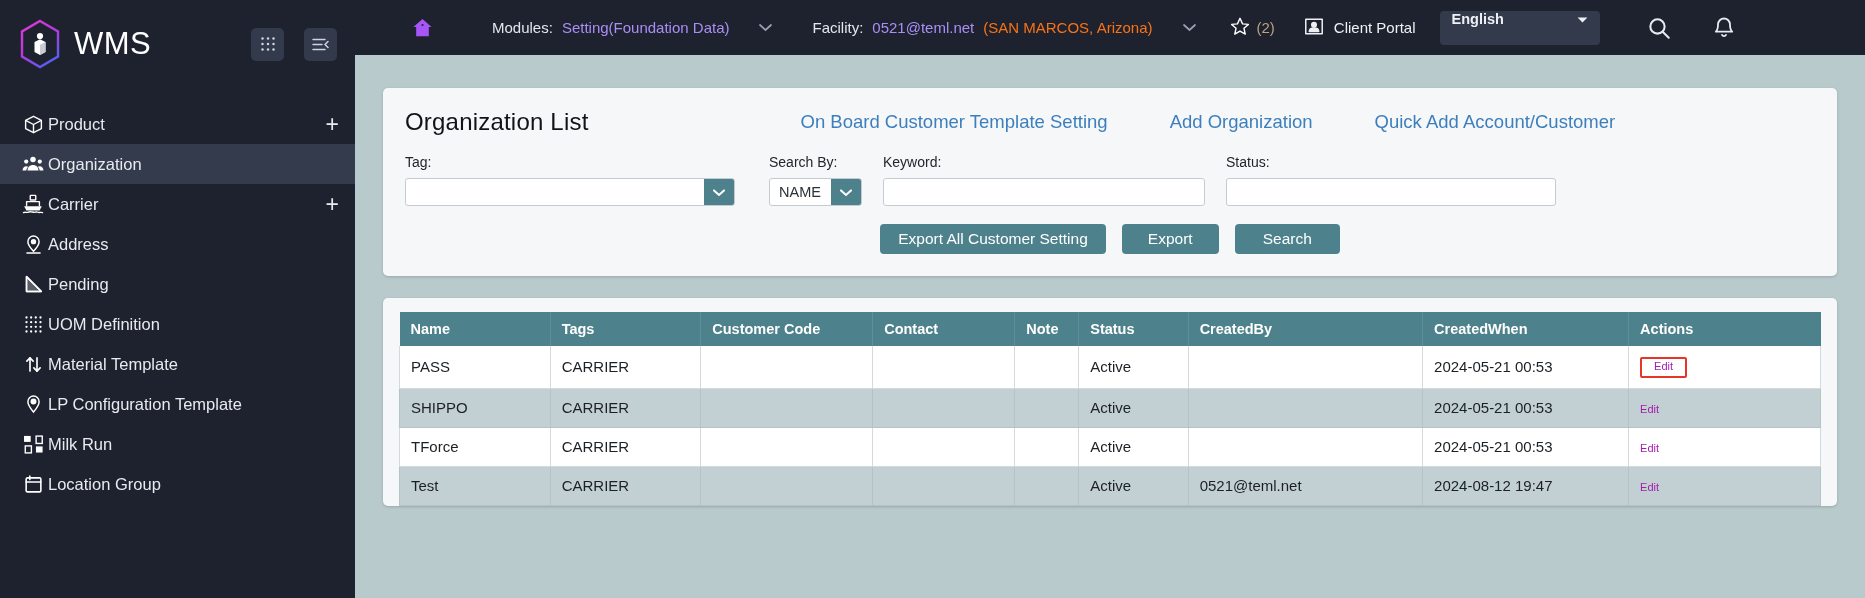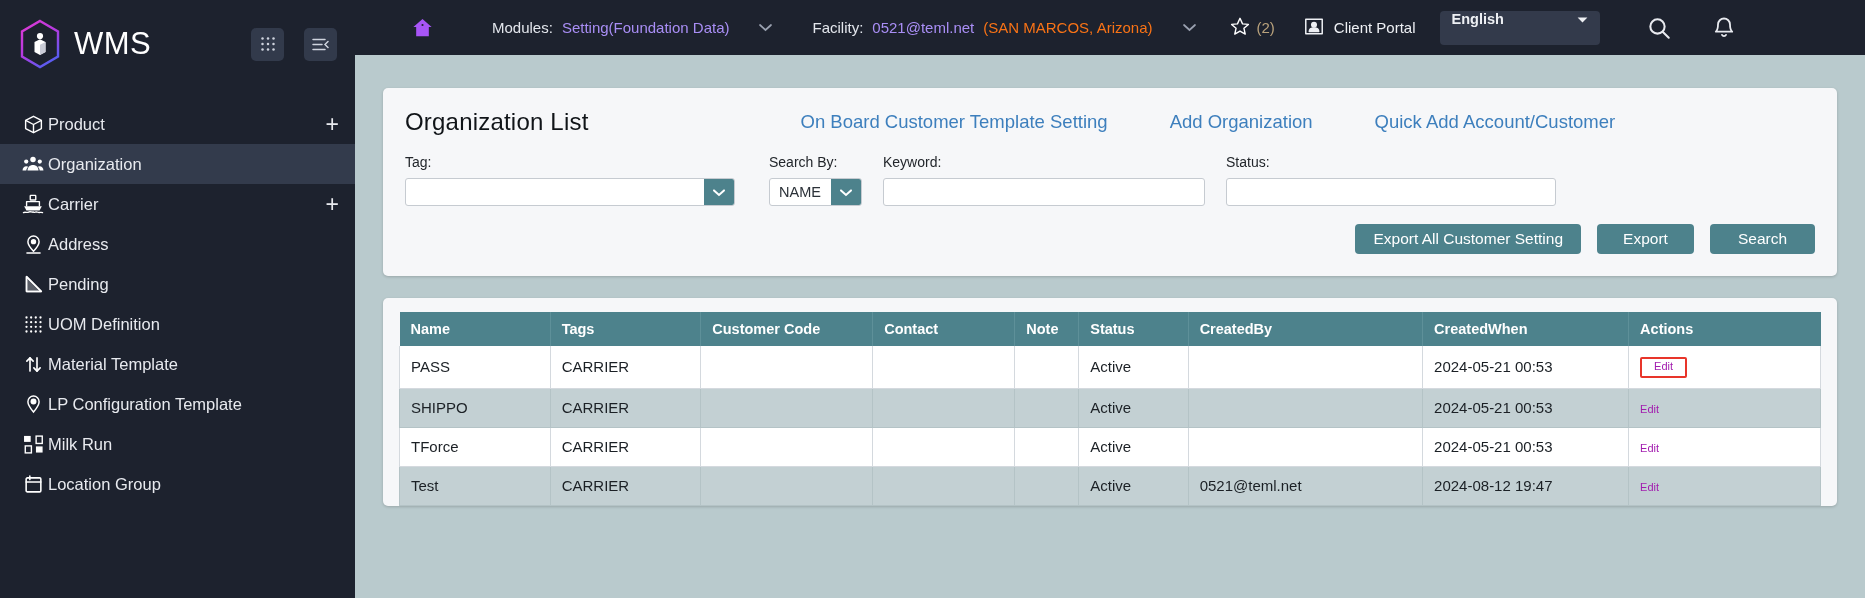--- a/index.html
+++ b/index.html
@@ -88,21 +88,21 @@
   }
   .sel .txt { padding-left: 9px; white-space: nowrap; }
   .sel .arrow {
     width: 30px; align-self: stretch; background: #4d828c; color: #fff;
     display: flex; align-items: center; justify-content: center; font-size: 13px;
   }
   .inp {
     height: 28px; background: #fff; border: 1px solid #c6cbd1; border-radius: 3px;
   }
 
-  .btnrow { display: flex; justify-content: flex-end; gap: 16px; margin-top: 18px; }
+  .btnrow { display: flex; justify-content: center; gap: 16px; margin-top: 18px; }
   .btn {
     height: 30px; background: #4d828c; color: #fff; border-radius: 4px;
     display: flex; align-items: center; justify-content: center;
     font-size: 15.5px; padding: 0 18px; white-space: nowrap;
   }
 
   .table-card { margin-top: 22px; padding: 14px 16px 0 16px; }
   table { width: 100%; border-collapse: collapse; table-layout: fixed; }
   thead th {
     background: #4d828c; color: #fff; font-size: 14.5px; font-weight: bold;

